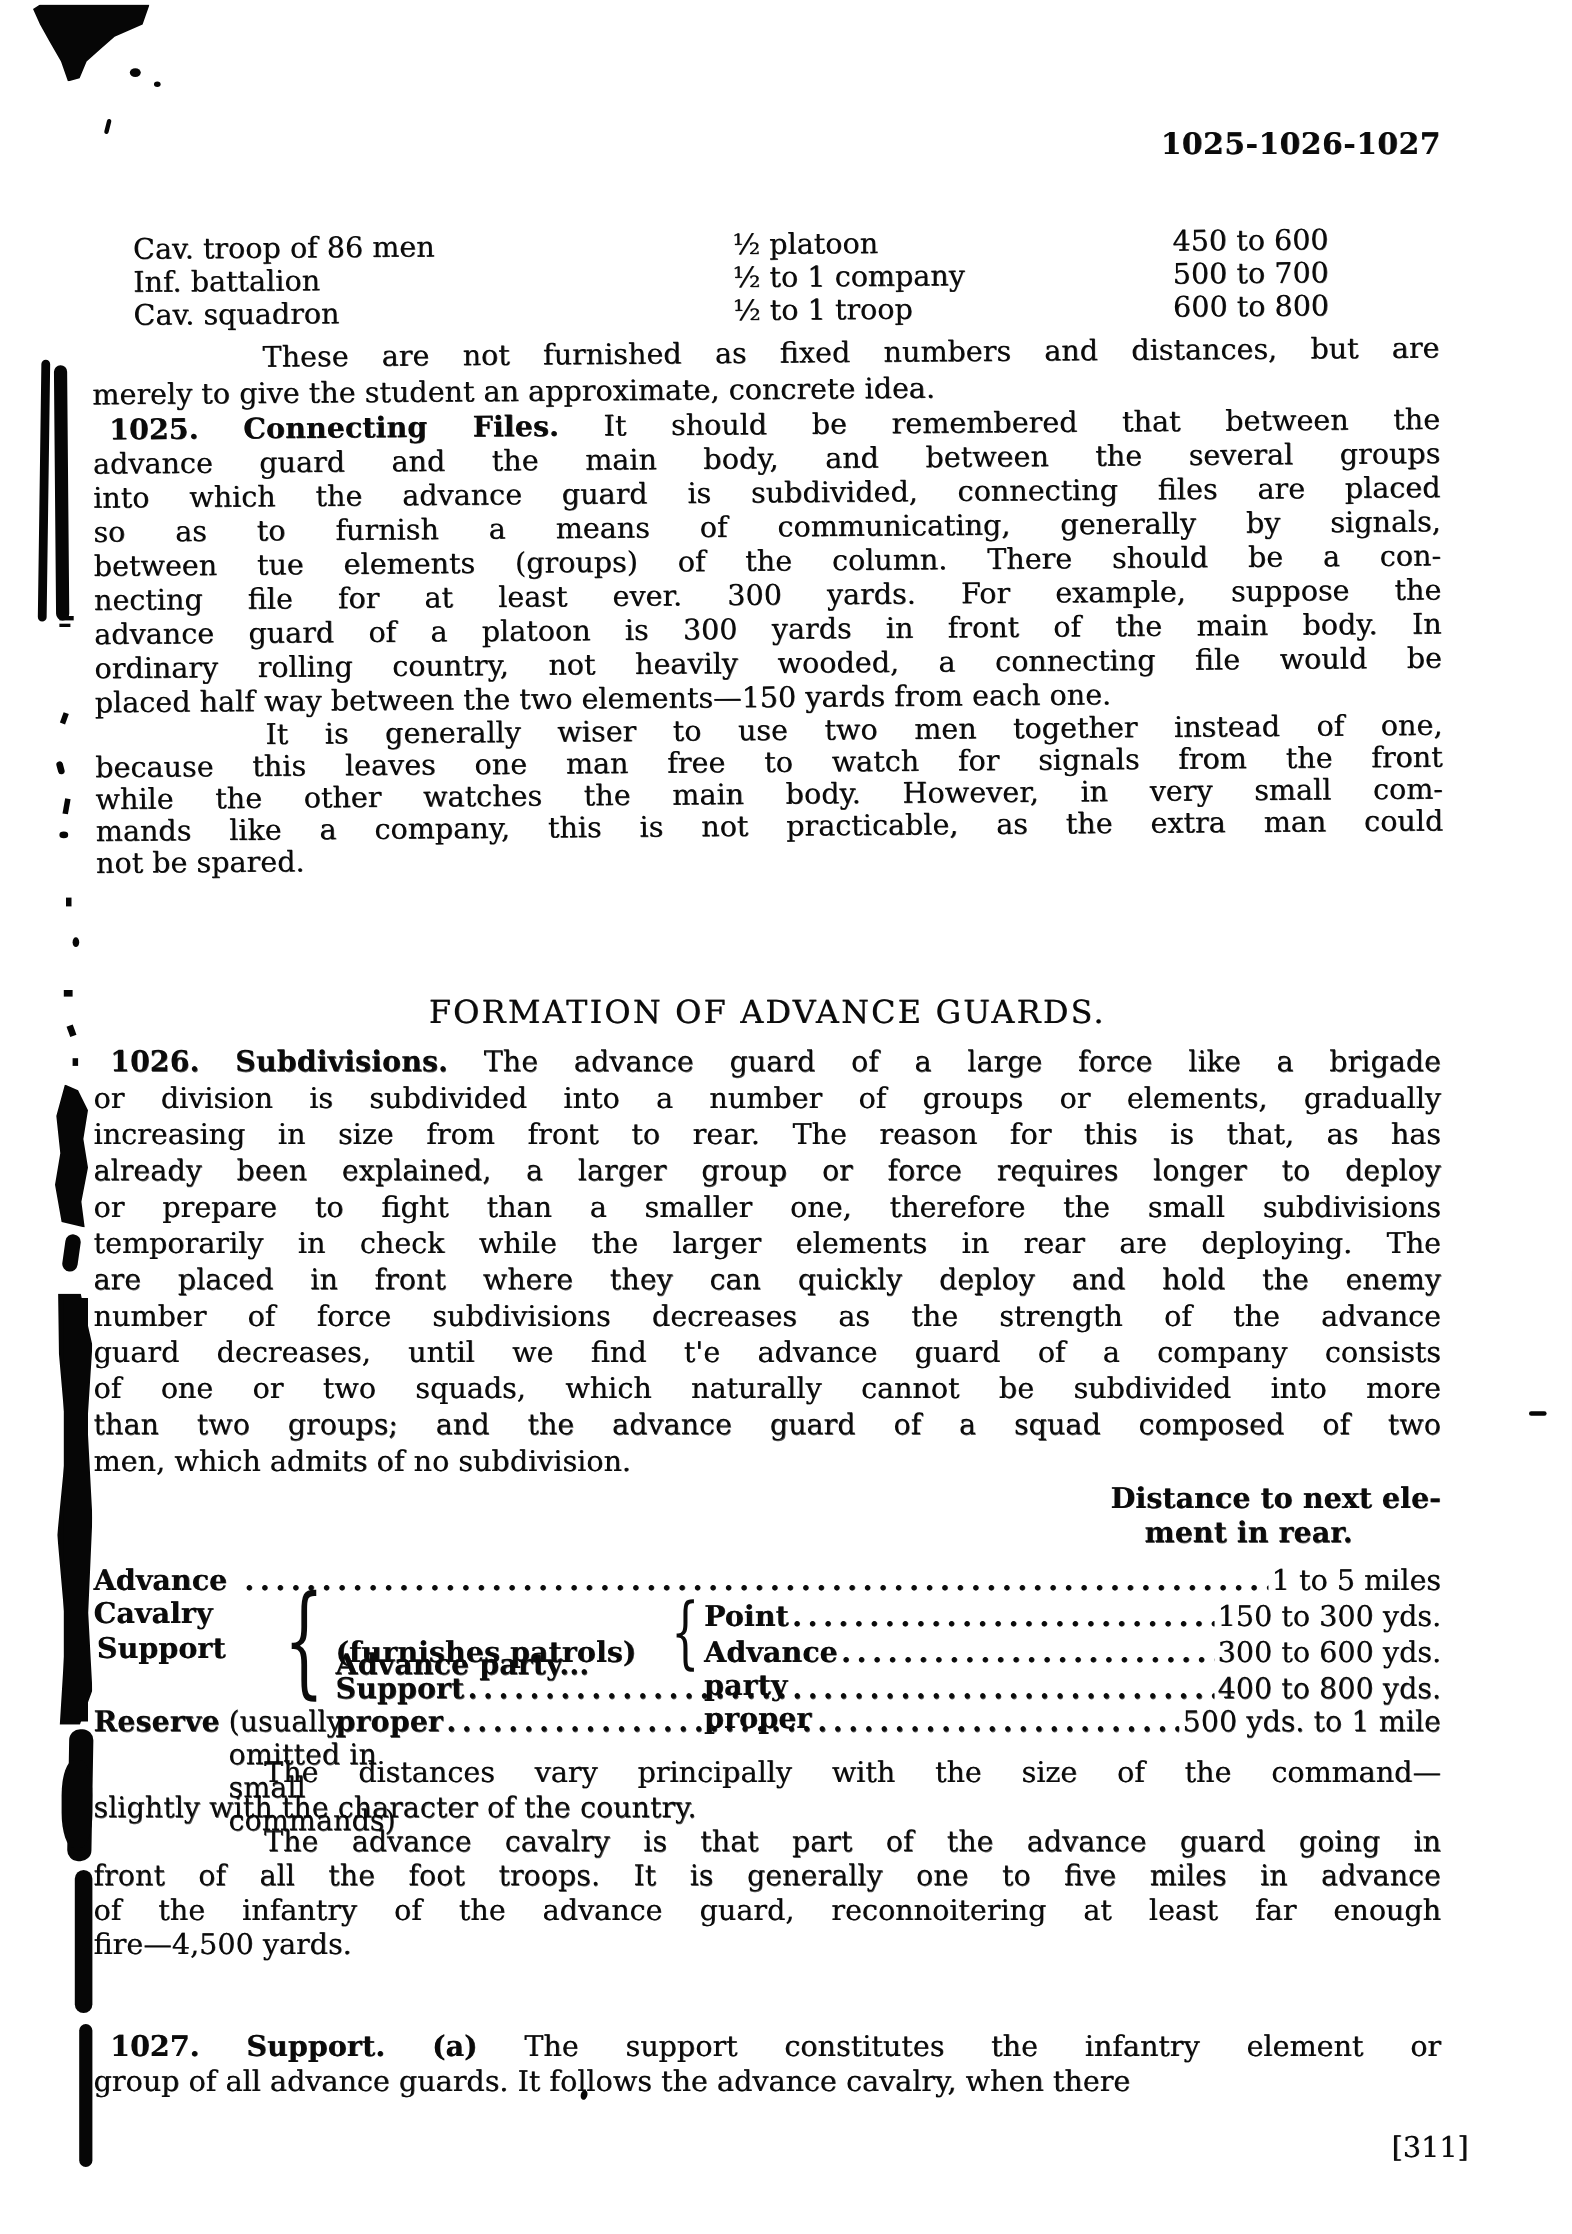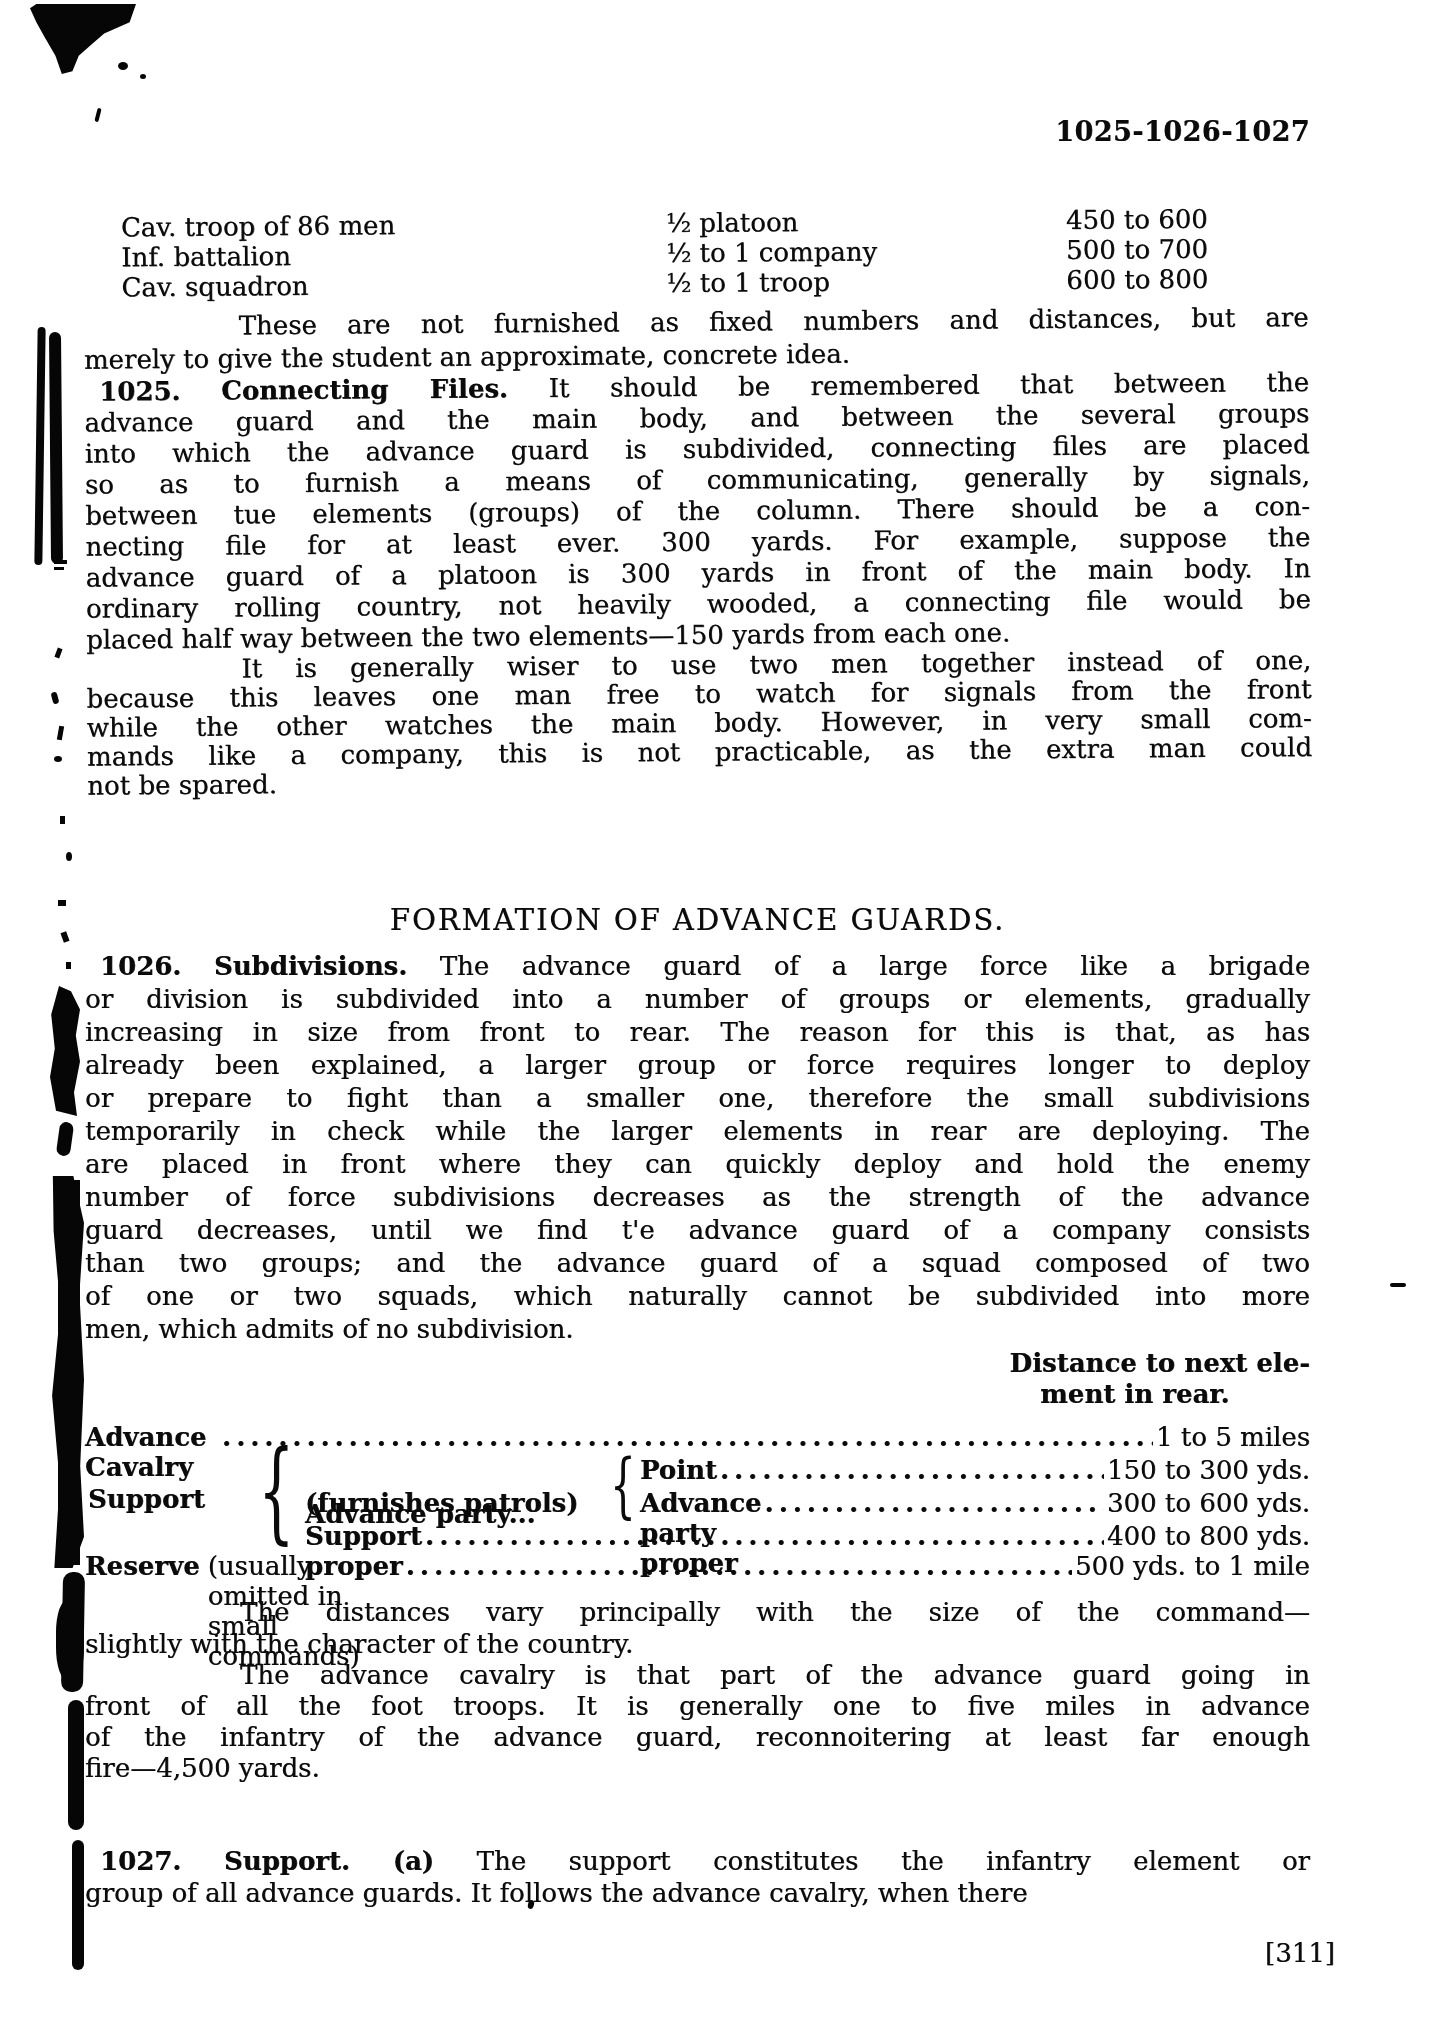--- a/index.html
+++ b/index.html
@@ -154,22 +154,22 @@
       <span>The advance guard of a large force like a brigade</span>
     </div>
     <div class="jl">or division is subdivided into a number of groups or elements, gradually</div>
     <div class="jl">increasing in size from front to rear.  The reason for this is that, as has</div>
     <div class="jl">already been explained, a larger group or force requires longer to deploy</div>
     <div class="jl">or prepare to fight than a smaller one, therefore the small subdivisions</div>
     <div class="jl">temporarily in check while the larger elements in rear are deploying.  The</div>
     <div class="jl">are placed in front where they can quickly deploy and hold the enemy</div>
     <div class="jl">number of force subdivisions decreases as the strength of the advance</div>
     <div class="jl">guard decreases, until we find t'e advance guard of a company consists</div>
+    <div class="jl">of one or two squads, which naturally cannot be subdivided into more</div>
     <div class="jl">than two groups; and the advance guard of a squad composed of two</div>
-    <div class="jl">of one or two squads, which naturally cannot be subdivided into more</div>
     <div class="jl last">men, which admits of no subdivision.</div>
   </div>
 
   <div class="abs dist-head">
     <div class="l1">Distance to next ele-</div>
     <div class="l2">ment in rear.</div>
   </div>
 
   <div class="drow" style="left:85px;top:1422px;width:1225px;">
     <span class="b">Advance Cavalry</span>

